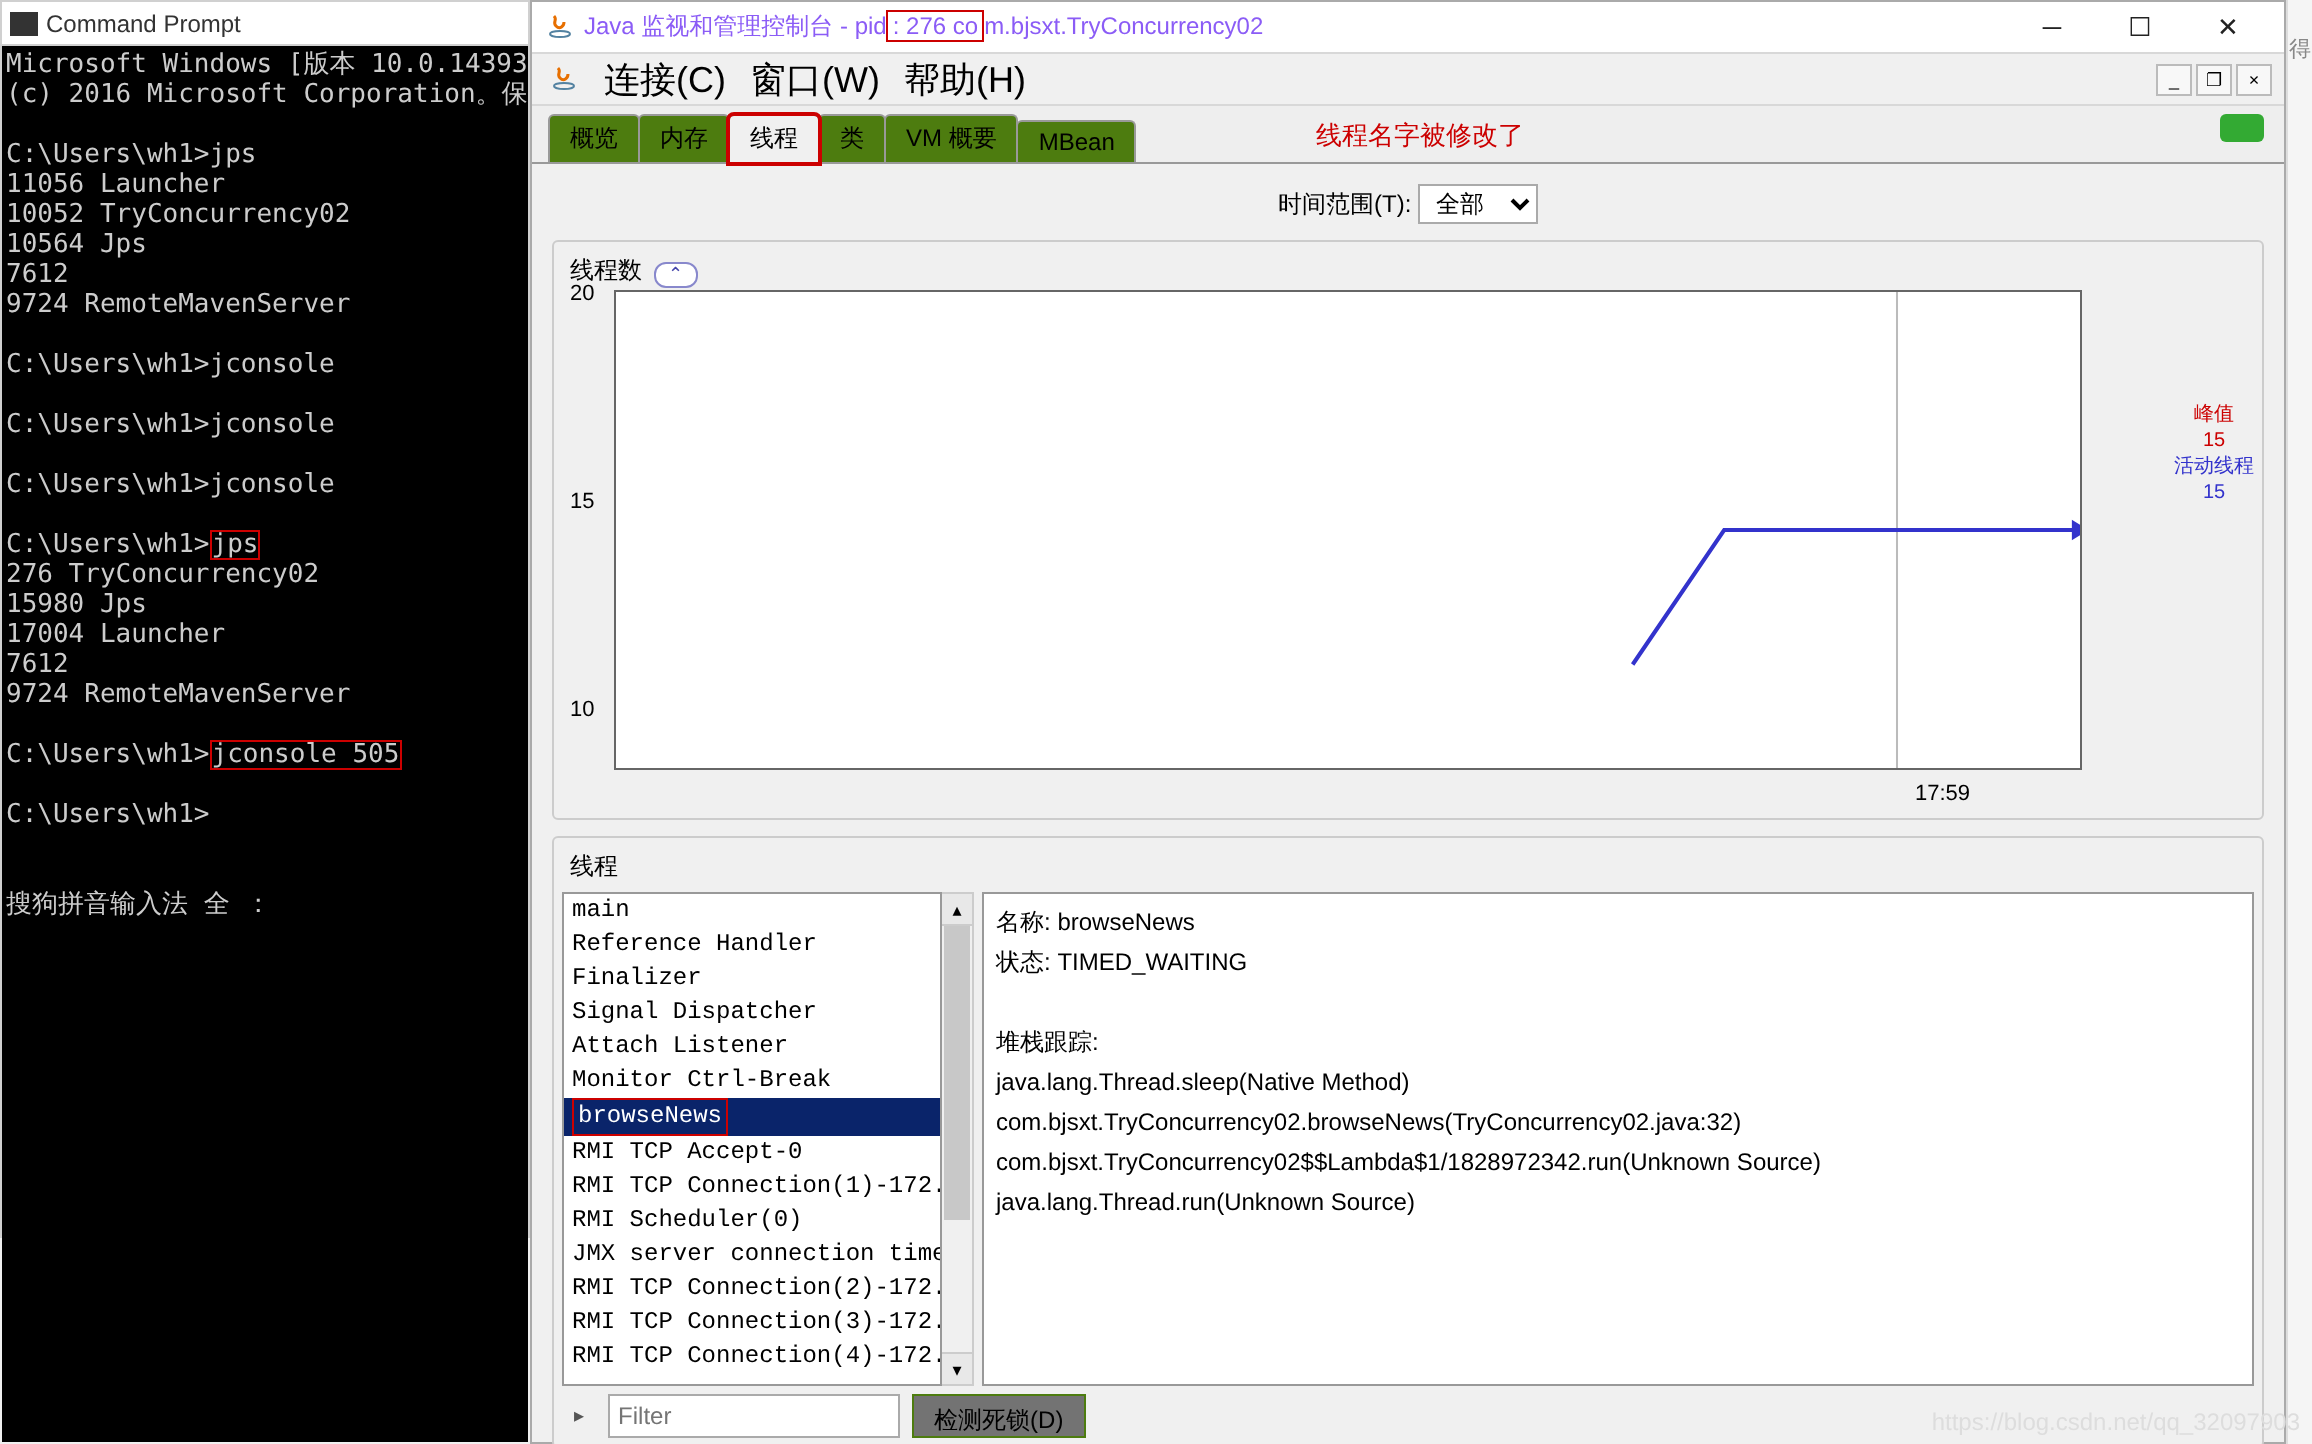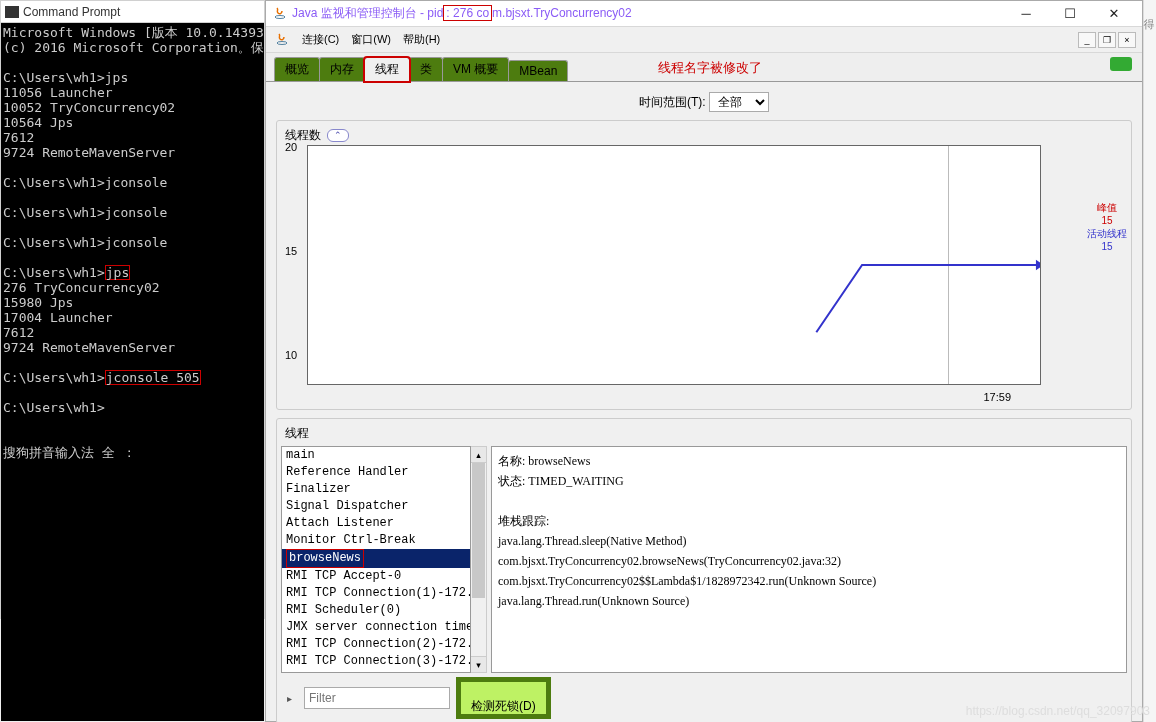--- a/index.html
+++ b/index.html
@@ -12,56 +12,56 @@
 .cmd-body .hl{border:1px solid #c00;display:inline-block;line-height:13px}
 .ime{color:#ccc}
 .jcon-win{position:absolute;left:265px;top:0;width:878px;height:722px;background:#f0f0f0;border:1px solid #aaa}
 .jcon-titlebar{height:26px;background:#fff;display:flex;align-items:center;padding:0 6px;border-bottom:1px solid #d8d8d8}
 .java-icon{width:16px;height:16px;display:inline-block;margin-right:4px}
 .jcon-title{flex:1;font-size:12px;color:#8b5cf6}
 .jcon-title .hl{border:1px solid #c00;padding:0 2px}
 .winctl{display:flex;gap:0}
 .winbtn{width:44px;height:24px;display:flex;align-items:center;justify-content:center;color:#222;font-size:13px}
 .jcon-menubar{height:26px;background:#f0f0f0;display:flex;align-items:center;padding:0 8px;gap:4px;border-bottom:1px solid #d8d8d8;position:relative}
-.menu-item{padding:2px 4px;font-size:11px}
+.menu-item{padding:2px 4px;font-size:18px}
 .mdi-ctl{position:absolute;right:6px;display:flex;gap:2px}
 .mdi-btn{width:18px;height:16px;border:1px solid #bbb;background:#f8f8f8;font-size:9px;display:flex;align-items:center;justify-content:center}
 .tabs{display:flex;background:#eee;padding:4px 8px 0 8px;border-bottom:1px solid #999;align-items:flex-end;position:relative}
 .tab{padding:3px 10px;border:1px solid #999;border-bottom:none;background:#4d7c0f;margin-right:-1px;font-size:12px;border-radius:3px 3px 0 0}
 .tab.active{background:#f0f0f0;border-bottom:1px solid #f0f0f0;margin-bottom:-1px;position:relative;z-index:2}
 .tab.hlred{outline:2px solid #c00;outline-offset:-1px}
 .conn-icon{position:absolute;right:10px;top:4px;width:22px;height:14px;background:#3a3;border-radius:3px}
 .content{padding:6px 10px 0 10px;height:calc(100% - 78px);display:flex;flex-direction:column}
 .time-range{text-align:center;padding:4px 0 8px 0;font-size:12px}
 .time-range select{width:60px;height:20px;border:1px solid #aaa;background:#fff;font-size:12px;padding:0 4px}
 .chart-panel{border:1px solid #ccc;border-radius:3px;padding:4px;background:#f0f0f0;height:290px;position:relative}
-.chart-title{font-size:12px;padding:2px 4px;display:flex;align-items:center;gap:6px}
+.chart-title{font-size:12px;padding:2px 4px;display:flex;align-items:flex-end;gap:6px}
 .collapse-btn{border:1px solid #88c;background:#fff;padding:0 6px;font-size:9px;color:#44a;border-radius:6px;line-height:11px}
 .chart-area{position:absolute;left:30px;top:24px;right:90px;bottom:24px;background:#fff;border:1px solid #666}
 .ylabel{position:absolute;left:8px;font-size:11px;width:18px}
 .xlabel{position:absolute;bottom:6px;font-size:11px}
 .legend{position:absolute;right:4px;top:80px;font-size:10px;text-align:center;line-height:13px}
 .legend .pk{color:#c00}
 .legend .live{color:#33c}
 .threads-panel{border:1px solid #ccc;border-radius:3px;margin-top:8px;flex:1;background:#f0f0f0;padding:4px;display:flex;flex-direction:column;min-height:0}
 .threads-title{font-size:12px;padding:2px 4px}
 .threads-body{display:flex;flex:1;min-height:0;margin-top:2px}
 .thread-list{width:190px;background:#fff;border:1px solid #999;font-family:'Courier New',monospace;font-size:12px;line-height:17px;overflow:hidden;position:relative}
 .thread-item{padding:0 4px;white-space:nowrap;overflow:hidden}
 .thread-item.selected{background:#0a246a;color:#fff}
 .thread-item.selected .hlbox{border:1px solid #c00;display:inline-block;padding:0 2px}
 .scroll{width:16px;background:#f0f0f0;border:1px solid #ccc;border-left:none;display:flex;flex-direction:column}
 .scroll-btn{height:16px;background:#e8e8e8;border-bottom:1px solid #ccc;text-align:center;font-size:9px;line-height:16px}
 .scroll-btn.dn{border-top:1px solid #ccc;border-bottom:none;margin-top:auto}
 .scroll-thumb{background:#c8c8c8;height:60%;margin:0 1px}
-.thread-detail{flex:1;background:#fff;border:1px solid #999;margin-left:4px;font-family:Liberation Serif, serif;font-size:12px;line-height:20px;padding:4px 6px;overflow:hidden}
+.thread-detail{flex:1;background:#fff;border:1px solid #999;margin-left:4px;font-family:Liberation Sans, sans-serif;font-size:12px;line-height:20px;padding:4px 6px;overflow:hidden}
 .annotation{position:absolute;color:#c00;font-size:13px;font-family:SimSun;z-index:10}
 .threads-footer{display:flex;gap:6px;padding:4px 0 0 0;align-items:center}
 .filter-input{width:146px;height:22px;border:1px solid #aaa;padding:0 4px;font-size:12px;color:#888}
-.deadlock-btn{height:22px;padding:16px 10px;border:5px solid #4d7c0f;background:#bef264;font-size:12px}
+.deadlock-btn{height:22px;padding:4px 10px;border:1px solid #4d7c0f;background:#737373;font-size:12px}
 .expand-arrow{font-size:10px;color:#555;padding:0 6px}
 .watermark{position:absolute;right:6px;bottom:4px;color:#ddd;font-size:12px}
 .right-edge{position:absolute;right:0;top:0;width:13px;height:722px;background:#f5f5f5;border-left:1px solid #ddd;color:#888;font-size:11px;writing-mode:vertical-rl;padding-top:10px}
 </style>
 </head>
 <body>
 
 <div class="cmd-win">
   <div class="cmd-titlebar">
     <span class="cmd-icon"></span>
@@ -154,21 +154,21 @@
       <div class="chart-area">
         <svg width="100%" height="100%" viewBox="0 0 720 230" preserveAspectRatio="none">
           <line x1="630" y1="0" x2="630" y2="230" stroke="#bbb" stroke-width="1"></line>
           <polyline points="500,180 545,115 720,115" stroke="#33c" stroke-width="2" fill="none"></polyline>
           <polygon points="716,110 724,115 716,120" fill="#33c"></polygon>
         </svg>
       </div>
       <span class="ylabel" style="top:20px">20</span>
       <span class="ylabel" style="top:124px">15</span>
       <span class="ylabel" style="top:228px">10</span>
-      <span class="xlabel" style="right:120px">17:59</span>
+      <span class="xlabel" style="right:146px">17:59</span>
       <div class="legend">
         <div class="pk">峰值</div>
         <div class="pk">15</div>
         <div class="live">活动线程</div>
         <div class="live">15</div>
       </div>
     </div>
 
     <div class="threads-panel">
       <div class="threads-title">线程</div>

